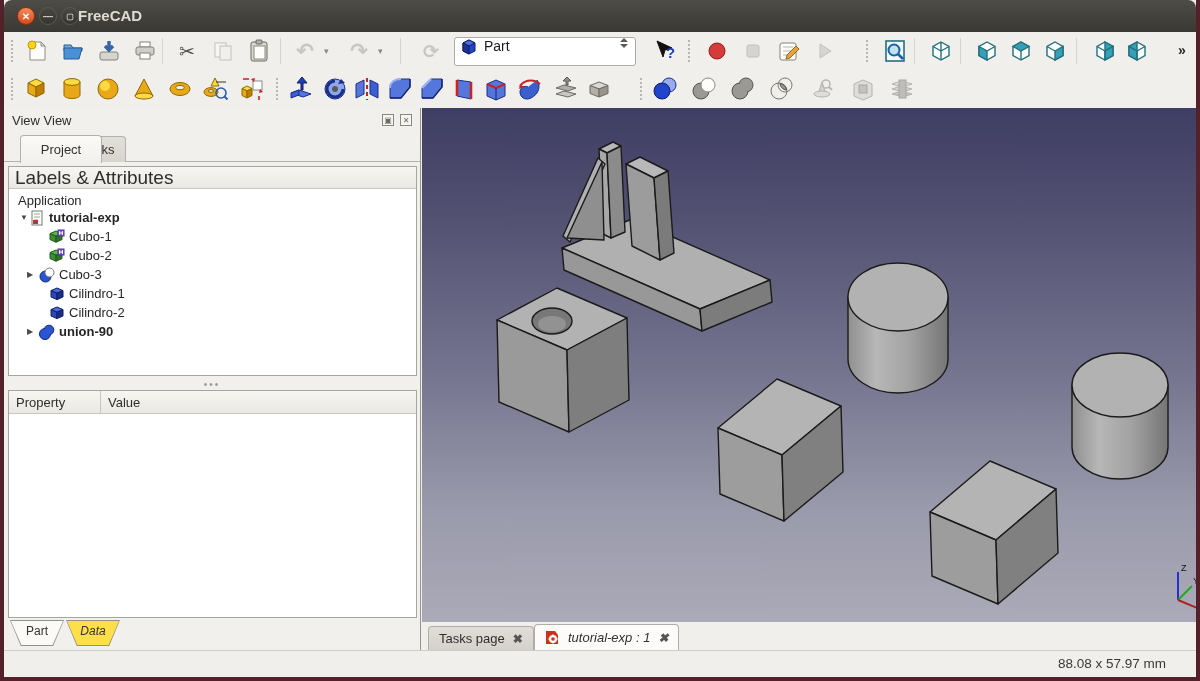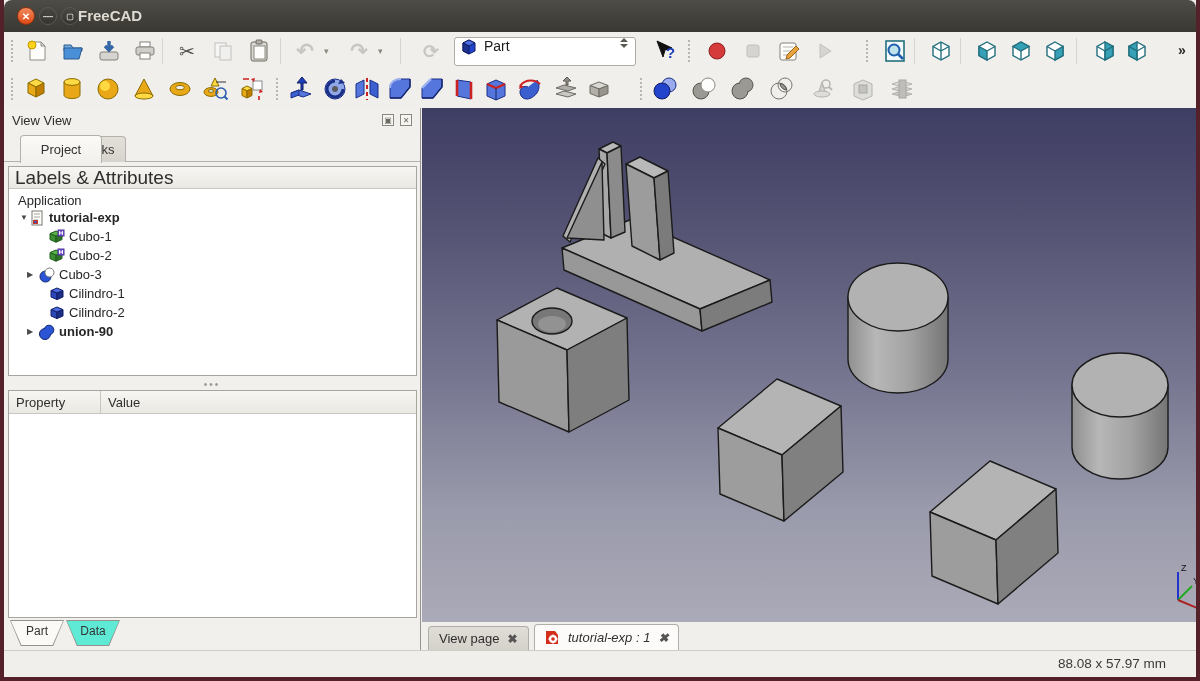--- a/index.html
+++ b/index.html
@@ -61,21 +61,21 @@
   .prophead{height:23px;display:flex;background:linear-gradient(#f7f6f2,#eae8e2);border-bottom:1px solid #c8c6c0;
     font-size:13px;color:#2e2e2e;box-sizing:border-box;}
   .prophead .c1{width:92px;border-right:1px solid #c8c6c0;display:flex;align-items:center;padding-left:7px;box-sizing:border-box;}
   .prophead .c2{flex:1;display:flex;align-items:center;padding-left:7px;}
   .vtabs{position:absolute;left:6px;top:512px;height:26px;display:flex;}
   .vtab{position:relative;width:54px;height:26px;margin-right:2px;
     clip-path:polygon(0 0,100% 0,80% 100%,20% 100%);background:#93918a;}
   .vtab .inner{position:absolute;inset:1px;clip-path:polygon(0 0,100% 0,80% 100%,20% 100%);
     display:flex;align-items:flex-start;justify-content:center;font-size:12px;color:#333;padding-top:3px;box-sizing:border-box;}
   .vtab.active .inner{background:#fbfaf7;}
-  .vtab.inactive .inner{background:#5eead4;}
+  .vtab.inactive .inner{background:#fde047;font-style:italic;}
 
   
   .viewport{position:absolute;left:418px;top:108px;width:774px;height:514px;
     background:linear-gradient(180deg,#3e3d63 0%,#565575 25%,#767590 52%,#999aab 78%,#abaab8 100%);}
   .mditabs{position:absolute;left:418px;top:622px;width:774px;height:28px;background:#f0efeb;}
   .mtab{position:absolute;top:2px;height:26px;box-sizing:border-box;border:1px solid #b0aea8;border-bottom:none;
     border-radius:4px 4px 0 0;display:flex;align-items:center;font-size:13px;color:#2f2f2f;padding:0 10px;gap:8px;}
   .mtab .x{font-size:12px;font-weight:bold;color:#555;}
   .mtab.inactive{background:linear-gradient(#e0ddd6,#d5d2cb);top:4px;height:24px;}
   .mtab.active{background:#fcfbf9;z-index:2;font-style:italic;}
@@ -634,21 +634,21 @@
         <line x1="756" y1="492" x2="780" y2="502" stroke="#aa2222"></line>
         <text x="759" y="463" font-size="9" fill="#111">Z</text>
         <text x="771" y="476" font-size="9" fill="#111">Y</text>
         <text x="781" y="510" font-size="9" fill="#111">X</text>
       </g>
     </svg>
   </div>
 
   <div class="mditabs">
     <div class="mtab inactive" style="left:6px;">
-      <span>View page</span>
+      <span>Tasks page</span>
       <span class="x">✖</span>
     </div>
     <div class="mtab active" style="left:112px;">
       <svg width="15" height="15">
           <path d="M1 1h9v13H1z" fill="#d63h22"></path>
           <path d="M1 1h9l3 4v9H1z" fill="#d42d1a"></path>
           <circle cx="8" cy="9" r="4" fill="#fff"></circle>
           <circle cx="8" cy="9" r="1.8" fill="#d42d1a"></circle>
           <path d="M8 4.4v2M8 11.6v2M3.4 9h2M10.6 9h2" stroke="#fff" stroke-width="1.4"></path>
         </svg>

